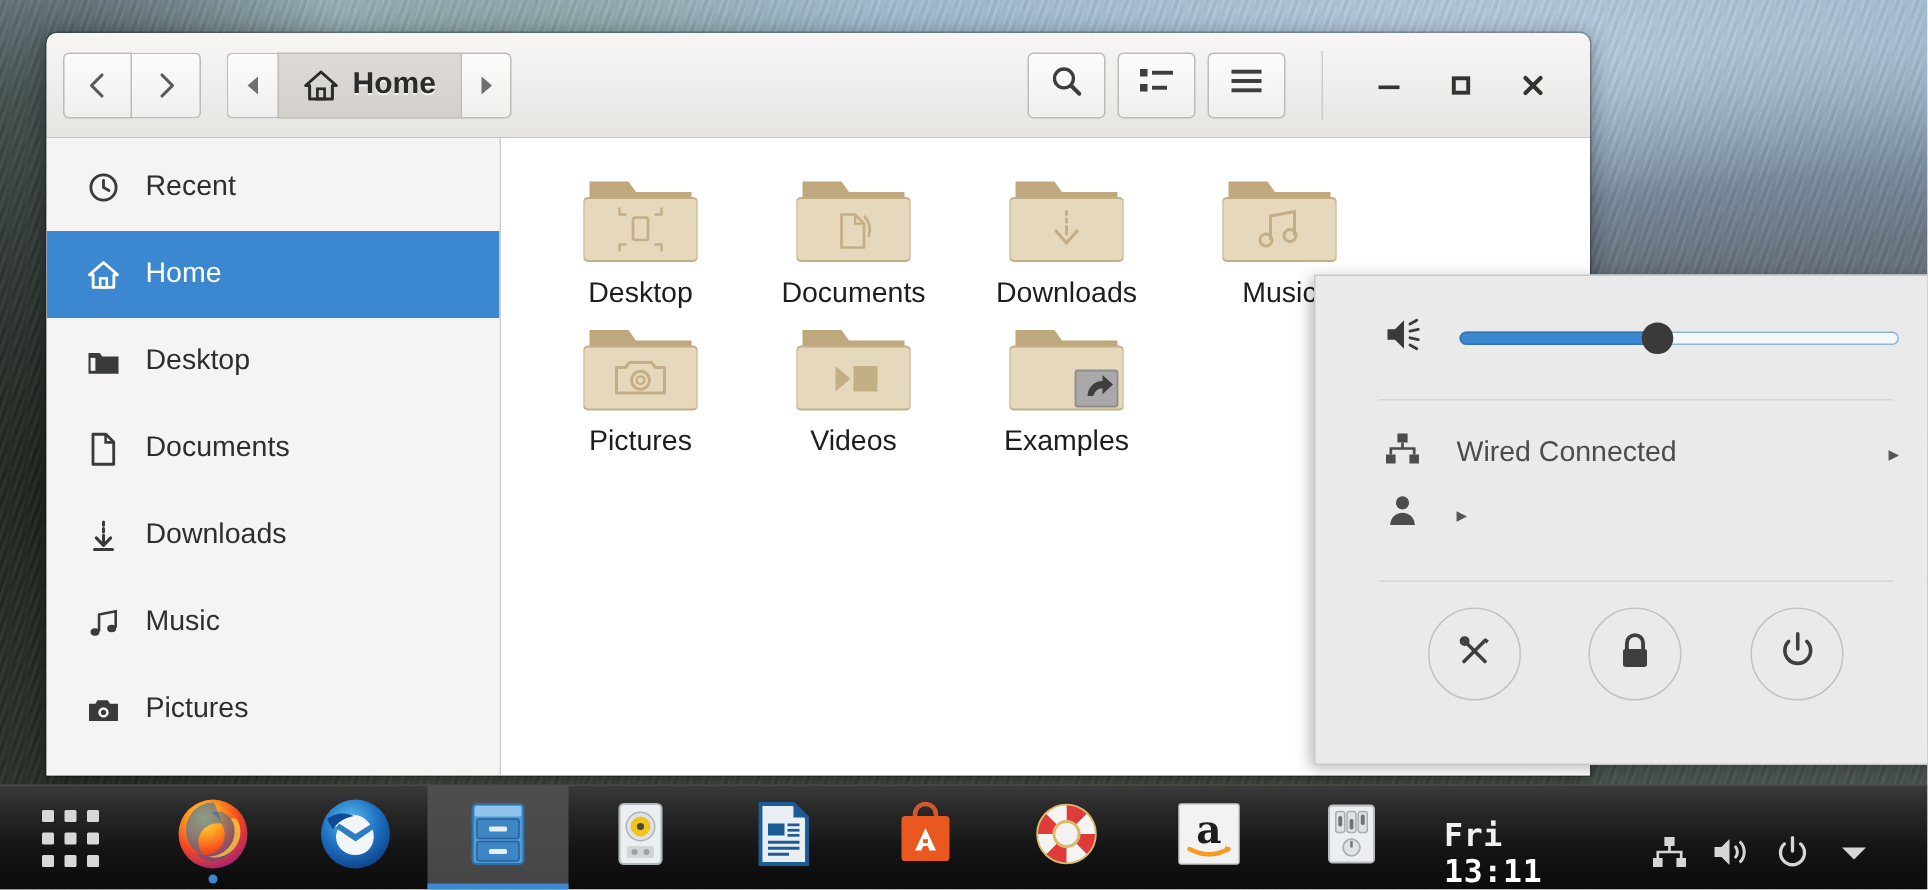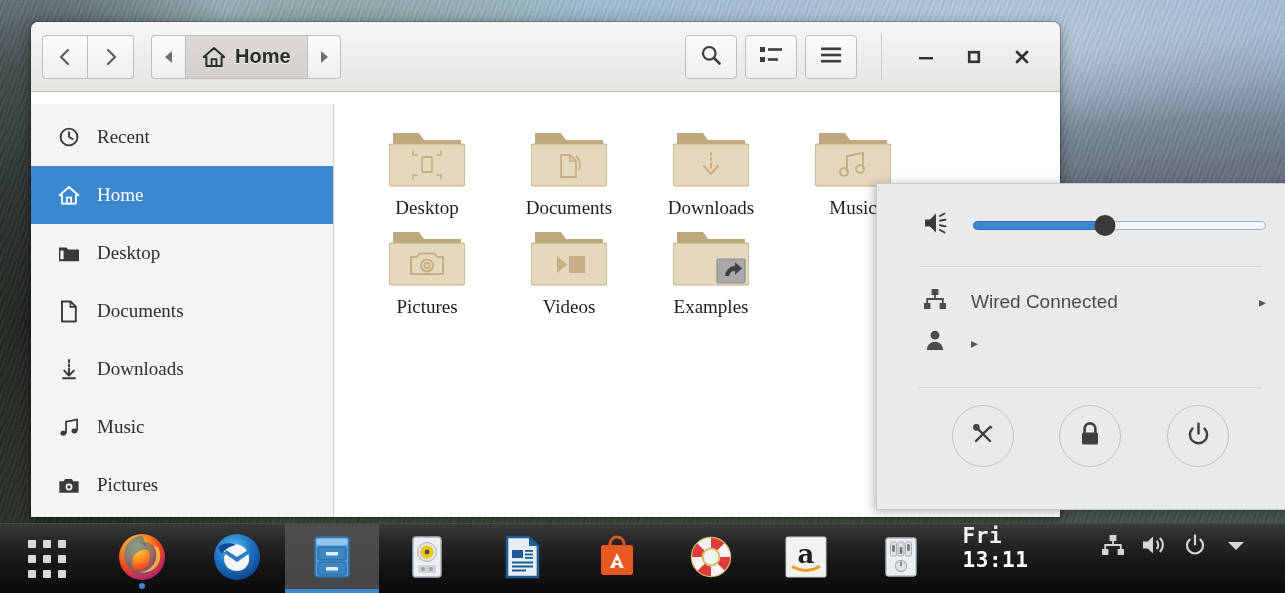--- a/index.html
+++ b/index.html
@@ -49,21 +49,20 @@
   
   #file-window {
     position: absolute;
     left: 31px; top: 22px;
     width: 1029px; height: 495px;
     background: #ffffff;
     border-radius: 7px 7px 0 0;
     box-shadow: 0 3px 14px rgba(0,0,0,0.42), 0 0 0 1px rgba(0,0,0,0.22);
     display: flex; flex-direction: column;
     overflow: hidden;
-    gap: 12px;
   }
 
   
   .headerbar {
     height: 70px;
     flex: 0 0 70px;
     background: linear-gradient(180deg, #f7f6f5 0%, #edecea 62%, #e6e4e1 100%);
     border-bottom: 1px solid #c6c2bd;
     border-radius: 7px 7px 0 0;
     display: flex; align-items: center;
@@ -111,21 +110,21 @@
     margin: 0 20px 0 24px;
   }
   .wbtn {
     width: 48px; height: 44px;
     display: flex; align-items: center; justify-content: center;
     cursor: pointer;
     color: #34332f;
   }
 
   
-  .wbody { flex: 1; display: flex; min-height: 0; font-family: Liberation Serif, serif; }
+  .wbody { flex: 1; display: flex; min-height: 0; }
 
   .sidebar {
     width: 303px;
     flex: 0 0 303px;
     background: #f5f4f2;
     border-right: 1px solid #d4d1cc;
     padding-top: 4px;
     overflow: hidden;
   }
   .side-item {
@@ -259,21 +258,21 @@
     content: ""; position: absolute; left: 0; right: 0; bottom: 0;
     height: 4px; background: #3b87d0;
   }
   .tb-app.running::after {
     content: ""; position: absolute; left: 50%; bottom: 4px;
     width: 6px; height: 6px; margin-left: -3px; border-radius: 50%;
     background: #3b87d0;
   }
   .tb-right {
     margin-left: auto;
-    display: flex; align-items: flex-start;
+    display: flex; align-items: flex-end;
     padding-right: 29px;
     gap: 0;
   }
   .tb-clock {
     font-family: "DejaVu Sans Mono", monospace;
     font-size: 21px;
     font-weight: bold;
     color: #ffffff;
     padding: 0 14px;
     letter-spacing: 0.5px;

